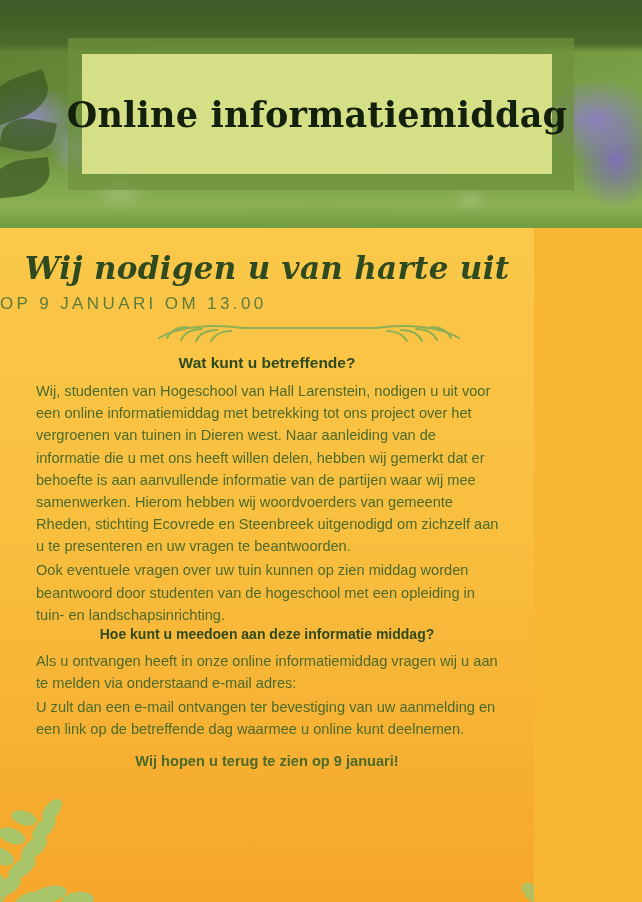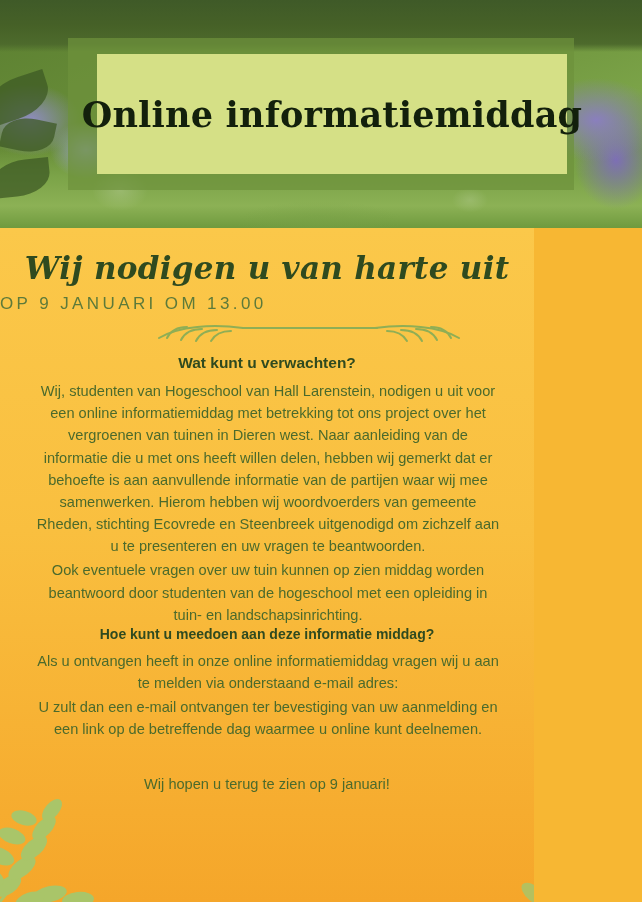--- a/index.html
+++ b/index.html
@@ -67,21 +67,21 @@
     position: absolute;
     left: 68px;
     top: 38px;
     width: 506px;
     height: 152px;
     background: rgba(110,145,60,0.72);
     box-sizing: border-box;
   }
   .title-inner {
     position: absolute;
-    left: 97px;
+    left: 82px;
     top: 54px;
     width: 470px;
     height: 120px;
     background: #d5e086;
     display: flex;
     align-items: center;
     justify-content: center;
     box-sizing: border-box;
   }
   .title-text {
@@ -135,40 +135,41 @@
     color: #2f4a1f;
     margin-top: 2px;
   }
   .section-head.second {
     margin-top: 0;
     font-size: 14px;
   }
 
   .para {
     margin: 8px 34px 0 36px;
-    text-align: center;
+    text-align: left;
     font-size: 14.6px;
     line-height: 1.52;
     color: #4b6a2c;
   }
   .para.tight { margin-top: 2px; }
 
   .email {
     text-align: center;
     font-weight: 700;
     font-size: 15.5px;
     color: #2f4a1f;
     margin-top: 4px;
   }
 
   .closing {
     text-align: center;
     font-size: 14.6px;
     color: #4b6a2c;
-    margin-top: 35px;
+    margin-top: 12px;
+    font-weight: bold;
   }
 
   
   .fern {
     position: absolute;
     left: -10px;
     bottom: -6px;
     width: 190px;
     height: 200px;
     pointer-events: none;
@@ -216,21 +217,21 @@
           <path d="M328 10 C358 6, 392 8, 412 20"></path>
           <path d="M404 20 C400 12, 392 9, 384 9"></path>
           <path d="M390 22 C386 14, 378 11, 369 11"></path>
           <path d="M375 23 C371 15, 363 12, 354 12"></path>
           <path d="M360 23 C356 16, 348 13, 340 13"></path>
           <path d="M196 10 L330 10"></path>
         </g>
       </svg>
     </div>
 
-    <div class="section-head">Wat kunt u verwachten?</div>
+    <div class="section-head">Wat kunt u betreffende?</div>
     <div class="para">Wij, studenten van Hogeschool van Hall Larenstein, nodigen u uit voor een online informatiemiddag met betrekking tot ons project over het vergroenen van tuinen in Dieren west. Naar aanleiding van de informatie die u met ons heeft willen delen, hebben wij gemerkt dat er behoefte is aan aanvullende informatie van de partijen waar wij mee samenwerken. Hierom hebben wij woordvoerders van gemeente Rheden, stichting Ecovrede en Steenbreek uitgenodigd om zichzelf aan u te presenteren en uw vragen te beantwoorden.</div>
     <div class="para tight">Ook eventuele vragen over uw tuin kunnen op zien middag worden beantwoord door studenten van de hogeschool met een opleiding in tuin- en landschapsinrichting.</div>
 
     <div class="section-head second">Hoe kunt u meedoen aan deze informatie middag?</div>
     <div class="para">Als u ontvangen heeft in onze online informatiemiddag vragen wij u aan te melden via onderstaand e-mail adres:</div>
     <div class="para tight">U zult dan een e-mail ontvangen ter bevestiging van uw aanmelding en een link op de betreffende dag waarmee u online kunt deelnemen.</div>
 
     <div class="closing">Wij hopen u terug te zien op 9 januari!</div>
 
     <svg class="fern" viewBox="0 0 190 200">

